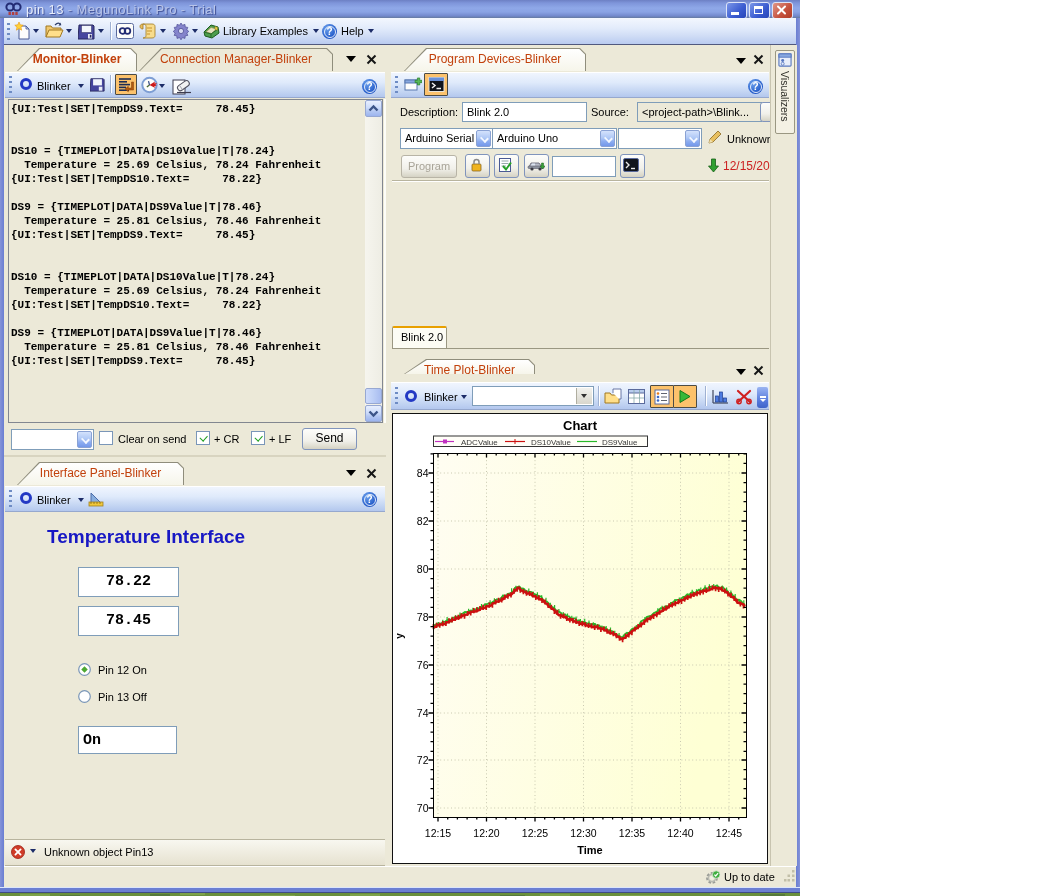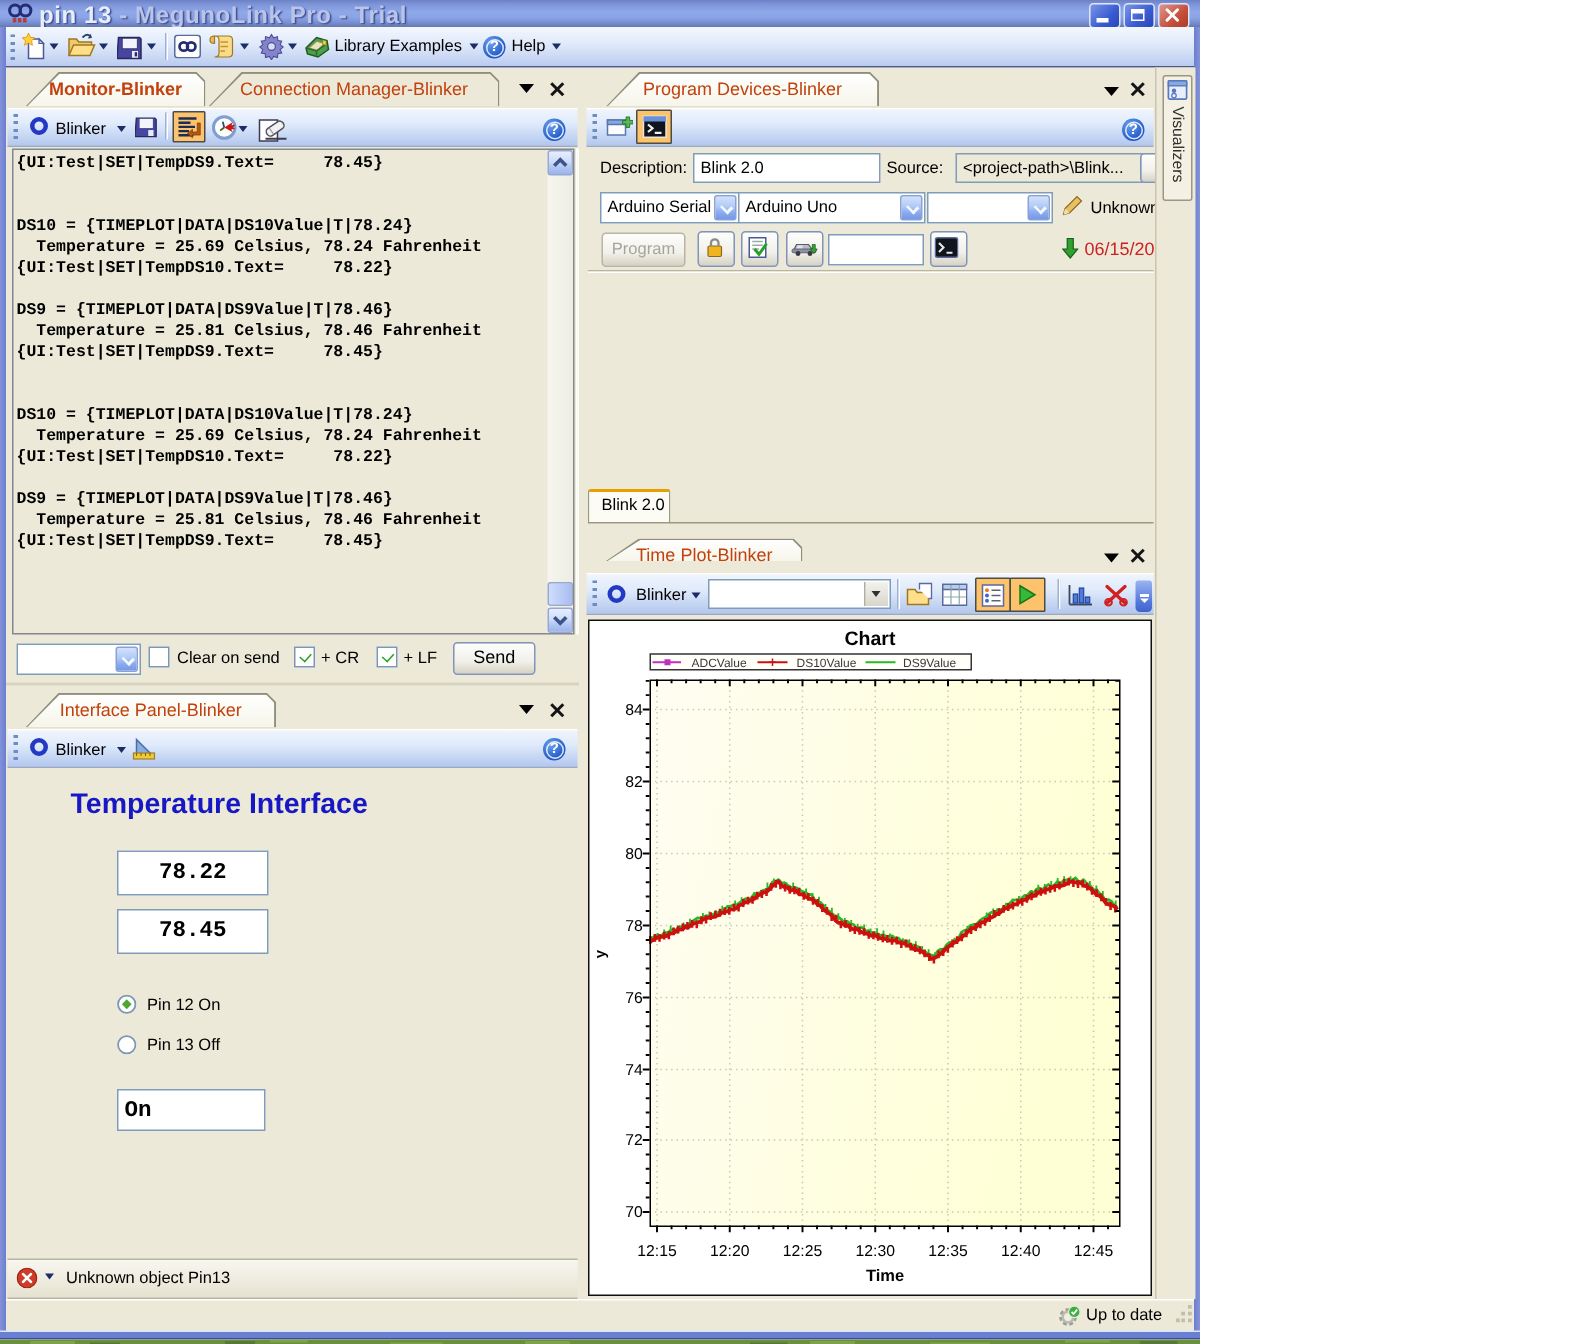--- a/index.html
+++ b/index.html
@@ -3,21 +3,21 @@
 <meta charset="utf-8">
 <style>
 html,body{margin:0;padding:0;}
 body{width:1064px;height:896px;background:#fff;font-family:"Liberation Sans",sans-serif;overflow:hidden;position:relative;}
 .abs{position:absolute;}
 #win{position:absolute;left:0;top:0;width:800px;height:888px;}
 #winborder{position:absolute;left:0;top:0;width:800px;height:888px;
   background:linear-gradient(90deg,#8593d8 0,#6a7ed2 4px,#6a7ed2 calc(100% - 4px),#8593d8 100%);}
 #titlebar{position:absolute;left:0;top:0;width:800px;height:18px;
   background:linear-gradient(#6d80c4 0,#7e95da 3px,#8fa8e8 8px,#8aa3e4 12px,#7288cc 16px,#65799f 18px);}
-.ttext{position:absolute;left:26px;top:2px;font-size:16px;font-weight:bold;color:#e8edfa;letter-spacing:0.4px;text-shadow:1px 1px 1px #3a4a90;}
+.ttext{position:absolute;left:26px;top:2px;font-size:13px;font-weight:normal;color:#e8edfa;letter-spacing:0.4px;text-shadow:1px 1px 1px #3a4a90;}
 .ttext .dim{color:#b9c4e8;}
 .wbtn{position:absolute;top:2px;width:19px;height:15px;border:1px solid #dce4f8;border-radius:3px;color:#fff;font-size:11px;text-align:center;line-height:13px;}
 .wbtn.b1{left:726px;background:linear-gradient(135deg,#7a96e8,#3a5bd0 60%,#2846b8);}
 .wbtn.b2{left:749px;background:linear-gradient(135deg,#7a96e8,#3a5bd0 60%,#2846b8);}
 .wbtn.b3{left:772px;background:linear-gradient(135deg,#e09688,#c4503c 60%,#ae3c28);}
 #maintb{position:absolute;left:4px;top:18px;width:792px;height:26px;
   background:linear-gradient(#f3f7fe 0,#e2ebfb 40%,#cfdcf5 70%,#bacbf0 100%);border-bottom:1px solid #51597e;}
 #client{position:absolute;left:4px;top:45px;width:792px;height:821px;background:#ece9d8;}
 .grip{position:absolute;width:2.5px;background-image:repeating-linear-gradient(180deg,#6e8cc4 0,#6e8cc4 2px,transparent 2px,transparent 5px);}
 .tbar{position:absolute;background:linear-gradient(#f0f5fe 0,#dfeafb 40%,#c5d6f3 75%,#b3c7ee 100%);border-top:1px solid #fff;border-bottom:1px solid #96a8ce;}
@@ -371,21 +371,21 @@
   <div class="xpbox" style="left:552px;top:156px;width:62px;height:19px;"></div>
   <div class="xpbtn" style="left:620px;top:154px;width:23px;height:22px;"></div>
   <svg class="abs" style="left:623px;top:158px" width="16" height="14" viewBox="0 0 16 14">
     <rect x="0.5" y="0.5" width="15" height="13" rx="1.5" fill="#10141c" stroke="#5a6a9c" stroke-width="1"></rect>
     <path d="M3 4 l3 3 -3 3" fill="none" stroke="#e8e8e8" stroke-width="1.4"></path>
     <line x1="8" y1="10.5" x2="12" y2="10.5" stroke="#e8e8e8" stroke-width="1.4"></line>
   </svg>
   <svg class="abs" style="left:708px;top:158px" width="11" height="15" viewBox="0 0 11 15">
     <path d="M3.5 1 h4 v7 h3 l-5 6 -5-6 h3 z" fill="#30a030" stroke="#186018" stroke-width="0.8"></path>
   </svg>
-  <div class="lbl11" style="left:723px;top:159px;width:47px;overflow:hidden;color:#cc2222;font-size:12px;">06/15/20</div>
+  <div class="lbl11" style="left:723px;top:159px;width:47px;overflow:hidden;color:#cc2222;font-size:12px;">12/15/20</div>
   <div class="abs" style="left:392px;top:180px;width:377px;height:0;border-top:1px solid #b8b49e;border-bottom:1px solid #fff;"></div>
 
   <div class="abs" style="left:392px;top:326px;width:55px;height:23px;background:#fcfcf4;border:1px solid #9a9782;border-bottom:none;border-top:2px solid #e8a000;box-sizing:border-box;border-radius:2px 2px 0 0;"></div>
   <div class="abs" style="left:392px;top:348px;width:377px;height:0;border-top:1px solid #9a9782;"></div>
   <div class="abs" style="left:393px;top:328px;width:53px;height:20px;background:#fcfcf4;"></div>
   <div class="lbl11" style="left:401px;top:331px;">Blink 2.0</div>
 
   <div class="tab active" style="left:404px;top:359px;width:131px;height:15px;">
     <div class="outer"></div>
       <div class="inner"></div>

